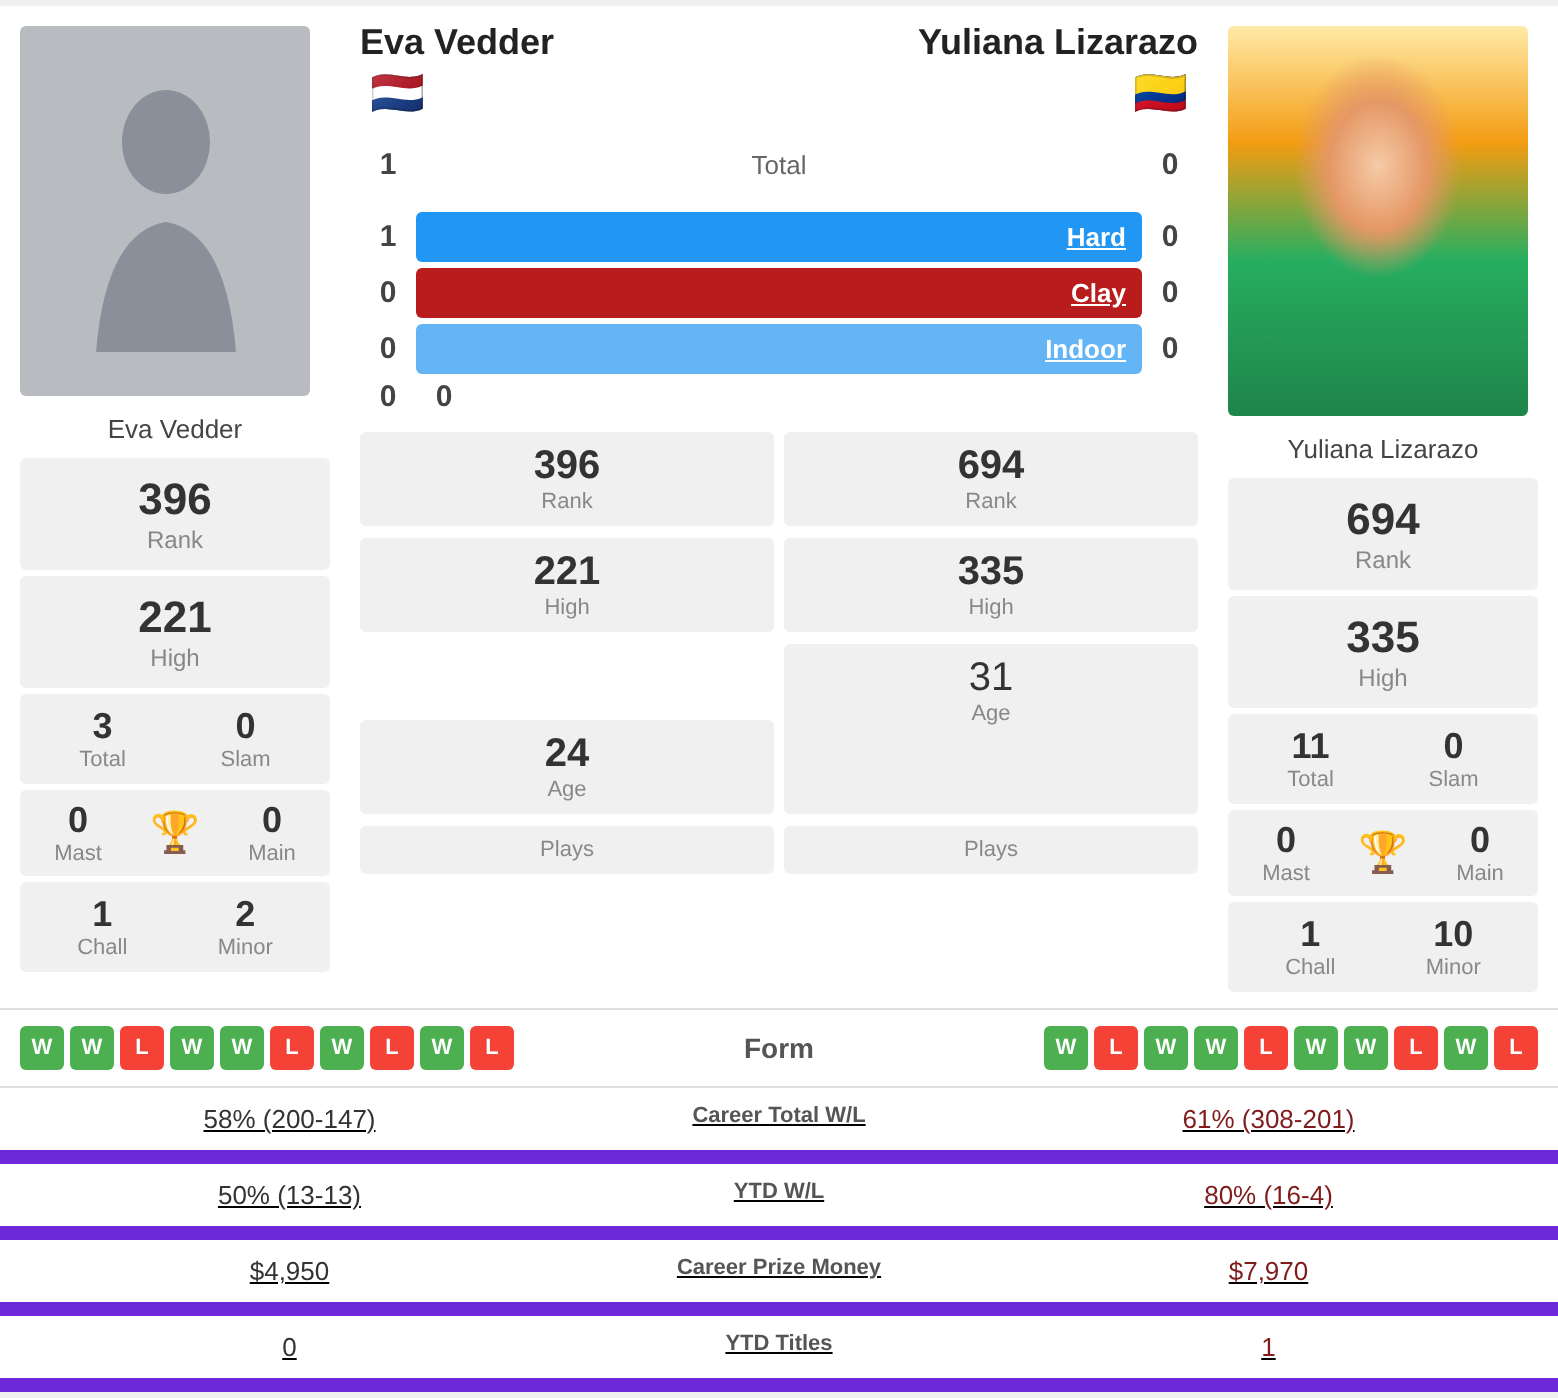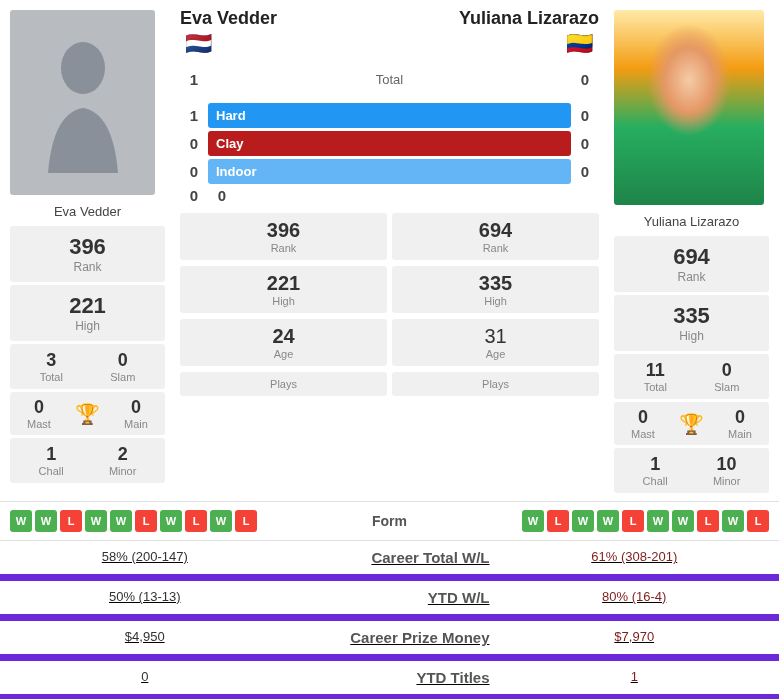--- a/index.html
+++ b/index.html
@@ -105,24 +105,25 @@
     .s-row {
       display: flex;
       align-items: center;
       margin: 3px 0;
     }
     .s-num { width: 28px; text-align: center; font-size: 15px; font-weight: bold; color: #444; }
     .s-badge {
       flex: 1;
       padding: 5px 8px;
       border-radius: 3px;
-      text-align: left;
+      text-align: right;
       font-size: 13px;
       font-weight: bold;
       color: #fff;
+      text-decoration: underline;
     }
 
     
     .awards-row {
       display: flex;
       justify-content: space-around;
       align-items: center;
       background: #f0f0f0;
       border-radius: 3px;
       margin: 3px 10px;
@@ -178,22 +179,22 @@
       text-decoration: underline;
     }
     .stats-table-left {
       flex: 1;
       text-align: center;
       font-size: 13px;
       color: #333;
     }
     .stats-table-center {
       width: 200px;
-      text-align: right;
-      font-size: 15px;
+      text-align: center;
+      font-size: 11px;
       font-weight: bold;
       color: #555;
     }
     .stats-table-right {
       flex: 1;
       text-align: center;
       font-size: 13px;
       color: #7f1d1d;
     }
 
@@ -349,21 +350,21 @@
           <div style="font-size:20px; font-weight:bold; color:#333;">221</div>
           <div style="font-size:11px; color:#888;">High</div>
         </div>
         <div style="flex:1; background:#f0f0f0; border-radius:3px; padding:6px; text-align:center;">
           <div style="font-size:20px; font-weight:bold; color:#333;">335</div>
           <div style="font-size:11px; color:#888;">High</div>
         </div>
       </div>
 
       <div style="display:flex; gap:5px; padding: 3px 5px;">
-        <div style="flex:1; background:#f0f0f0; border-radius:3px; padding:6px; text-align:center;">
+        <div style="flex:1; background:#f0f0f0; border-radius:3px; padding:6px; text-align:center;margin-top:38px;">
           <div style="font-size:20px; font-weight:bold; color:#333;">24</div>
           <div style="font-size:11px; color:#888;">Age</div>
         </div>
         <div style="flex:1; background:#f0f0f0; border-radius:3px; padding:6px; text-align:center;">
           <div style="font-size:20px; font-weight:normal; color:#333;">31</div>
           <div style="font-size:11px; color:#888;">Age</div>
         </div>
       </div>
 
       <div style="display:flex; gap:5px; padding: 3px 5px;">

